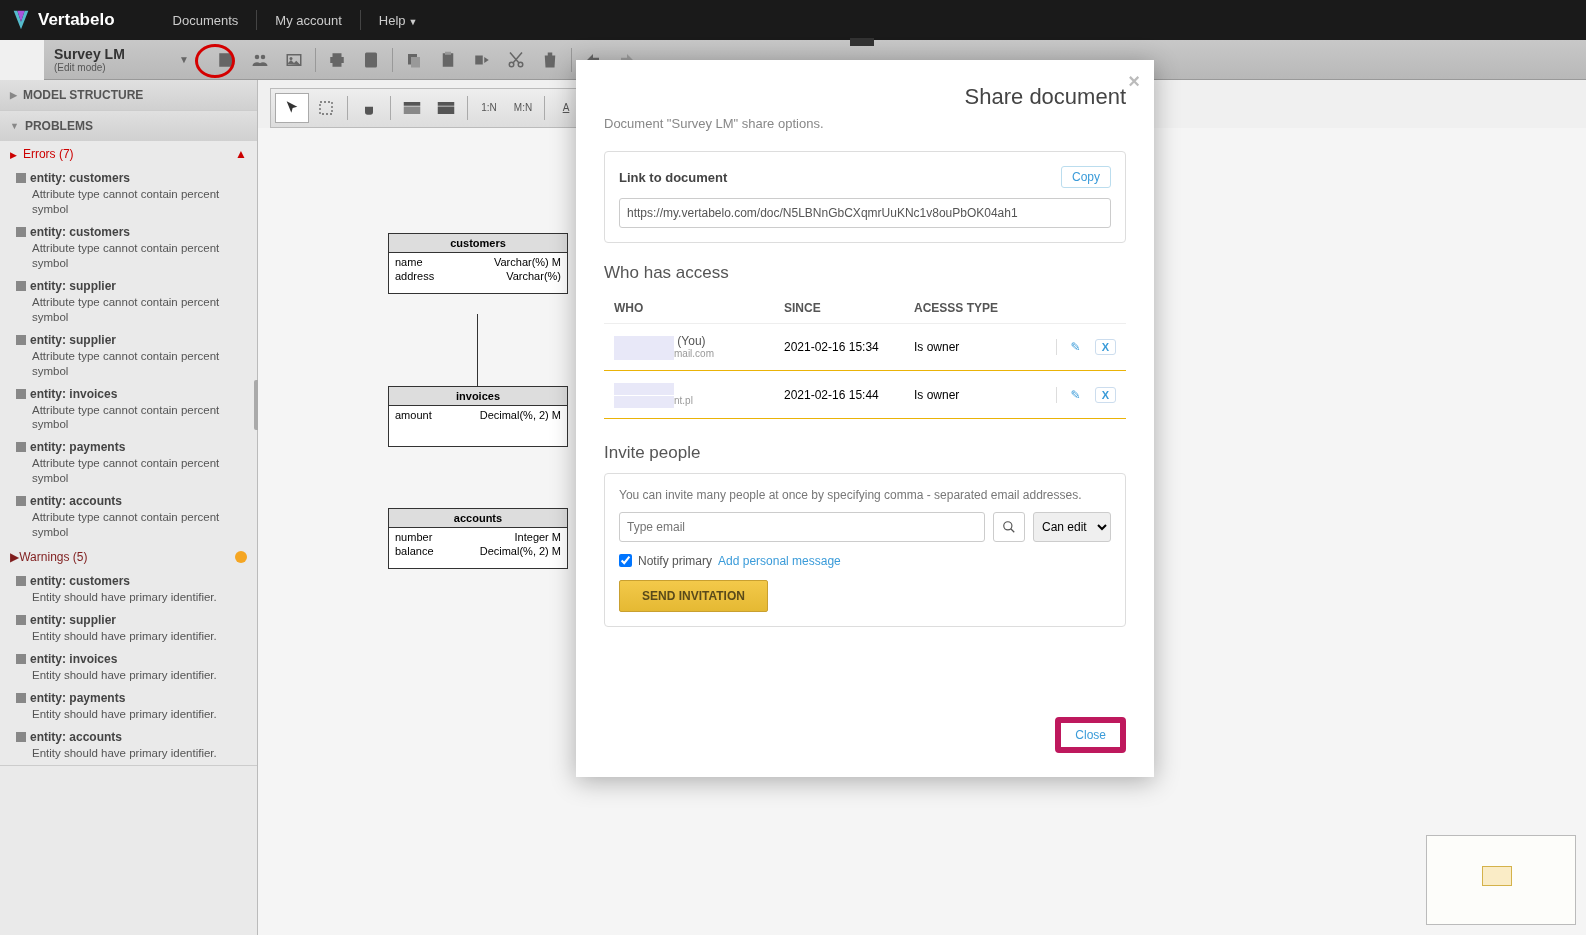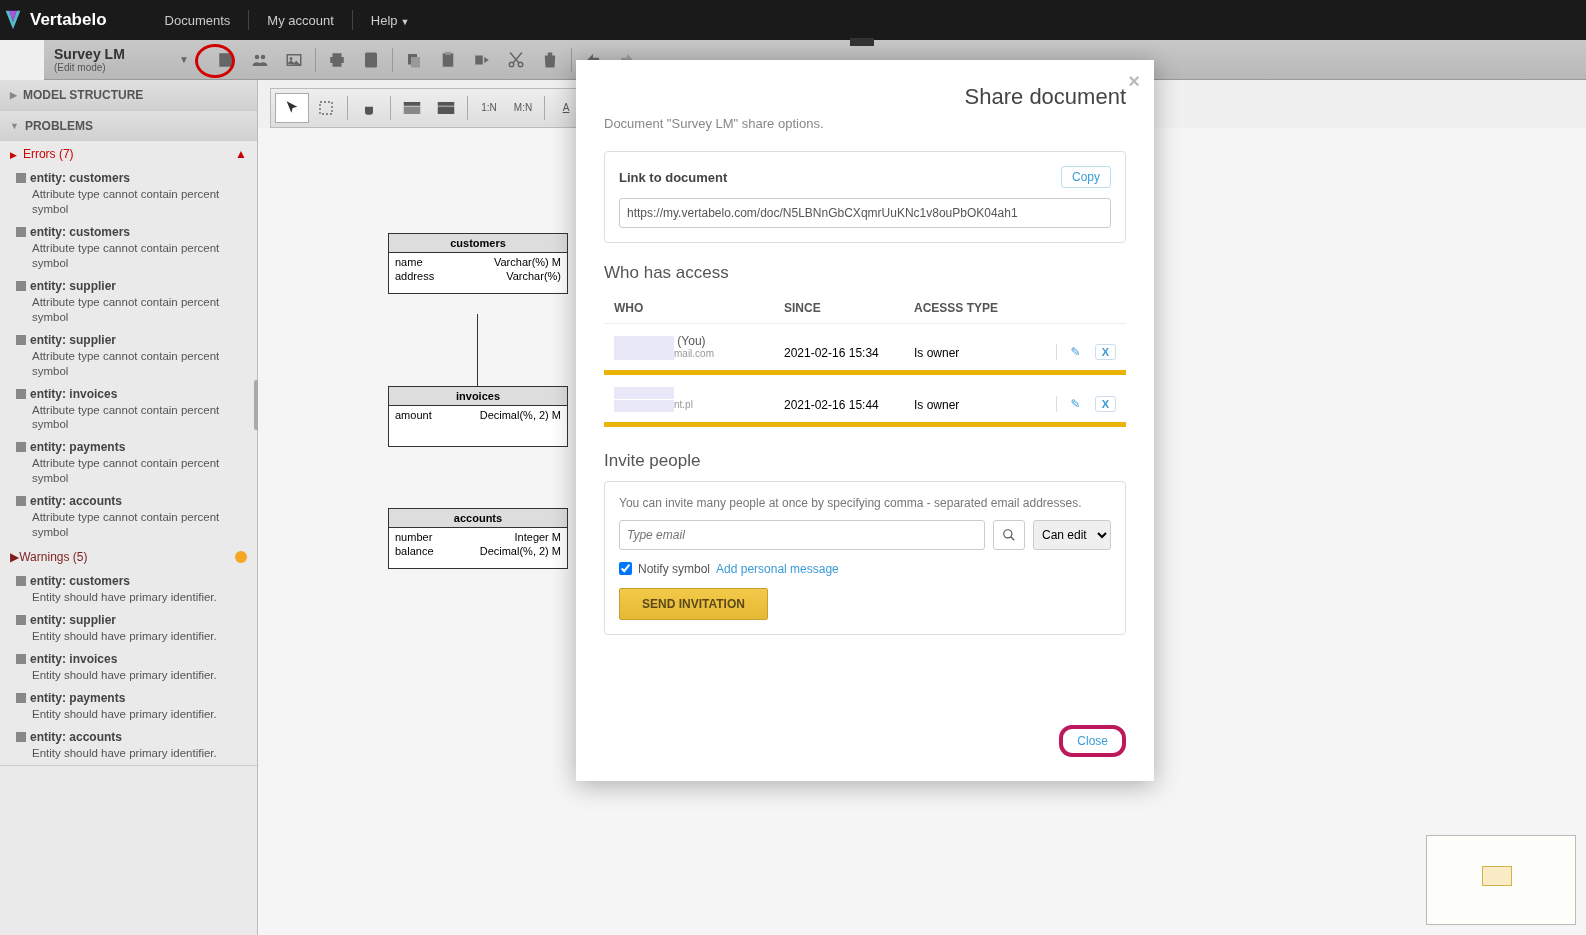--- a/index.html
+++ b/index.html
@@ -1,19 +1,19 @@
 <!DOCTYPE html>
 <html><head>
 <meta charset="utf-8">
 <style>
 * { margin: 0; padding: 0; box-sizing: border-box; font-family: Arial, sans-serif; }
 body { background: #f0f0f0; overflow: hidden; width: 1586px; height: 935px; position: relative; }
 
 
-.topnav { background: #1a1a1a; height: 40px; display: flex; align-items: center; padding: 0 2px; }
+.topnav { background: #1a1a1a; height: 40px; display: flex; align-items: center; padding: 0 10px; }
 .logo { display: flex; align-items: center; gap: 6px; color: #fff; font-size: 17px; font-weight: 600; margin-right: 40px; }
 .logo-icon { width: 22px; height: 22px; }
 .topnav a { color: #ccc; text-decoration: none; font-size: 13px; padding: 0 18px; }
 .topnav .divider { width: 1px; height: 20px; background: #444; }
 .help-caret { font-size: 9px; margin-left: 3px; }
 
 
 .toolbar-row { background: linear-gradient(#c8c8c8,#b8b8b8); height: 40px; display: flex; align-items: center; border-bottom: 1px solid #999; position: relative; margin-left: 44px; }
 .doc-title-area { width: 160px; padding-left: 10px; }
 .doc-title { font-size: 14px; font-weight: bold; color: #333; }
@@ -65,41 +65,41 @@
 .modal h1 { font-size: 22px; font-weight: normal; color: #444; margin-bottom: 6px; text-align: right; }
 .modal .subtitle { font-size: 13px; color: #888; margin-bottom: 20px; }
 .modal-section { border: 1px solid #ddd; border-radius: 4px; padding: 14px; margin-bottom: 20px; }
 .link-row { display: flex; justify-content: space-between; align-items: center; margin-bottom: 10px; }
 .link-label { font-size: 13px; font-weight: bold; color: #444; }
 .copy-btn { border: 1px solid #bde; background: #fff; color: #3a9bd9; padding: 3px 10px; border-radius: 3px; font-size: 12px; cursor: pointer; }
 .link-input { width: 100%; padding: 7px; border: 1px solid #ccc; border-radius: 3px; font-size: 12px; color: #555; }
 .modal h2 { font-size: 17px; font-weight: normal; color: #555; margin-bottom: 10px; }
 .access-table { width: 100%; font-size: 12px; margin-top: 6px; }
 .access-header { display: flex; padding: 8px 10px; font-weight: bold; color: #555; border-bottom: 1px solid #eee; }
-.access-row { display: flex; padding: 10px; align-items: flex-end; border-bottom: 5px solid #eab308; }
+.access-row { display: flex; padding: 10px; align-items: center; border-bottom: 1px solid #eab308; }
 .col-who { width: 170px; }
 .col-since { width: 130px; }
 .col-type { width: 90px; }
 .col-actions { flex: 1; display: flex; justify-content: flex-end; gap: 14px; align-items: center; }
 .who-name { color: #555; font-size: 12px; }
 .who-email { color: #999; font-size: 10px; }
 .who-redact { background: #e8e8f8; width: 60px; height: 12px; display: inline-block; vertical-align: middle; }
 .edit-icon { color: #3a9bd9; cursor: pointer; }
 .x-btn { border: 1px solid #cde; color: #3a9bd9; padding: 1px 6px; border-radius: 3px; font-size: 11px; font-weight: bold; cursor: pointer; }
 .action-sep { width: 1px; height: 16px; background: #ddd; }
 .invite-note { font-size: 12px; color: #777; margin-bottom: 10px; }
 .invite-row { display: flex; gap: 8px; margin-bottom: 12px; }
-.email-input { flex: 1; padding: 7px; border: 1px solid #ccc; border-radius: 3px; font-size: 12px; font-style: italic; }
+.email-input { flex: 1; padding: 7px; border: 1px solid #ccc; border-radius: 3px; font-size: 12px; }
 .search-btn { width: 32px; border: 1px solid #ccc; border-radius: 3px; background: #fff; cursor: pointer; display: flex; align-items: center; justify-content: center; }
 .perm-select { width: 78px; padding: 6px 4px; border: 1px solid #ccc; border-radius: 3px; font-size: 12px; }
 .notify-row { display: flex; align-items: center; gap: 6px; font-size: 12px; color: #555; margin-bottom: 12px; }
 .personal-msg { color: #3a9bd9; cursor: pointer; }
 .send-btn { background: linear-gradient(#f3c94a,#e5b933); border: 1px solid #c9a030; color: #5a4a1a; padding: 8px 22px; font-size: 12px; font-weight: bold; cursor: pointer; border-radius: 2px; }
 .modal-footer { display: flex; justify-content: flex-end; margin-top: 90px; }
-.close-btn { border: 4px solid #be185d; background: #fff; color: #3a9bd9; padding: 5px 14px; border-radius: 13px; font-size: 12px; cursor: pointer; }
+.close-btn { border: 6px solid #be185d; background: #fff; color: #3a9bd9; padding: 5px 14px; border-radius: 4px; font-size: 12px; cursor: pointer; }
 
 
 .minimap { position: absolute; right: 10px; bottom: 10px; width: 150px; height: 90px; border: 1px solid #bbb; background: #fdfdfa; }
 .minimap-view { position: absolute; left: 55px; top: 30px; width: 30px; height: 20px; border: 1px solid #d4b24a; background: rgba(245,200,80,0.3); }
 </style>
 </head>
 <body>
 
 <div class="topnav">
   <div class="logo">
@@ -422,21 +422,21 @@
       <button class="search-btn">
           <svg width="14" height="14" viewBox="0 0 24 24">
             <circle cx="10" cy="10" r="7" fill="none" stroke="#555" stroke-width="2"></circle>
             <line x1="15" y1="15" x2="21" y2="21" stroke="#555" stroke-width="2"></line>
           </svg>
         </button>
       <select class="perm-select"><option>Can edit</option></select>
     </div>
     <div class="notify-row">
       <input type="checkbox" checked="" style="">
-      <span>Notify symbol</span>
+      <span>Notify primary</span>
       <span class="personal-msg">Add personal message</span>
     </div>
     <button class="send-btn">SEND INVITATION</button>
   </div>
 
   <div class="modal-footer">
     <button class="close-btn">Close</button>
   </div>
 </div>
 

